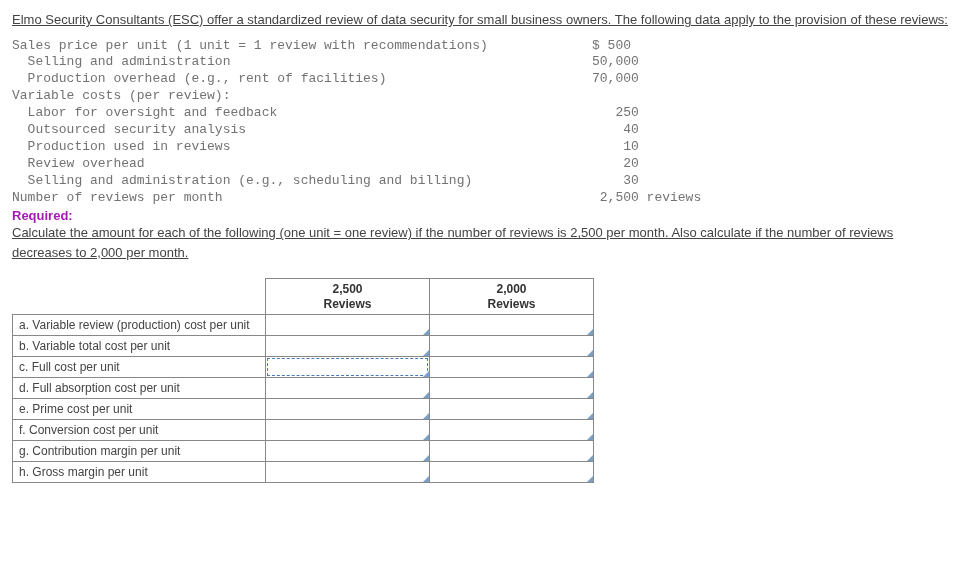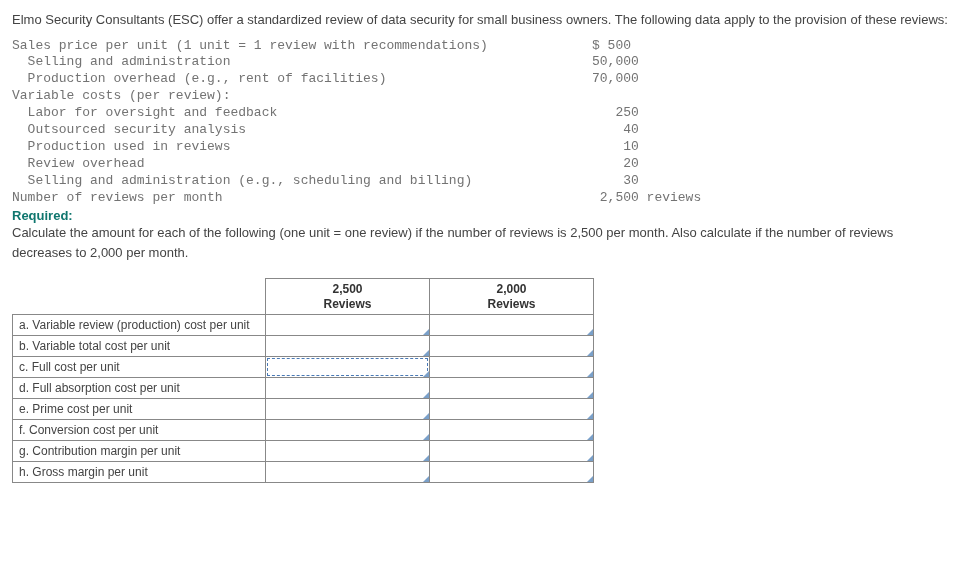--- a/index.html
+++ b/index.html
@@ -8,20 +8,21 @@
     color: #444;
     margin: 0;
     padding: 10px 12px;
     width: 963px;
     box-sizing: border-box;
     background: #fff;
   }
   .intro {
     line-height: 1.5;
     margin-bottom: 8px;
+    text-decoration: underline;
   }
   .data-block {
     font-family: "Courier New", Courier, monospace;
     font-size: 13px;
     color: #737373;
     margin-top: 6px;
   }
   .data-row {
     display: flex;
     line-height: 1.3;
@@ -33,21 +34,21 @@
   .data-val {
     white-space: pre;
     padding-left: 0;
   }
   .data-suffix {
     white-space: pre;
   }
   .required-strong {
     font-weight: bold;
     font-family: Arial, Helvetica, sans-serif;
-    color: #0f766e;
+    color: #a21caf;
   }
   .answer-table {
     border-collapse: collapse;
     margin-top: 16px;
     font-size: 12px;
   }
   .answer-table th, .answer-table td {
     border: 1px solid #888;
     padding: 3px 6px;
     vertical-align: middle;

